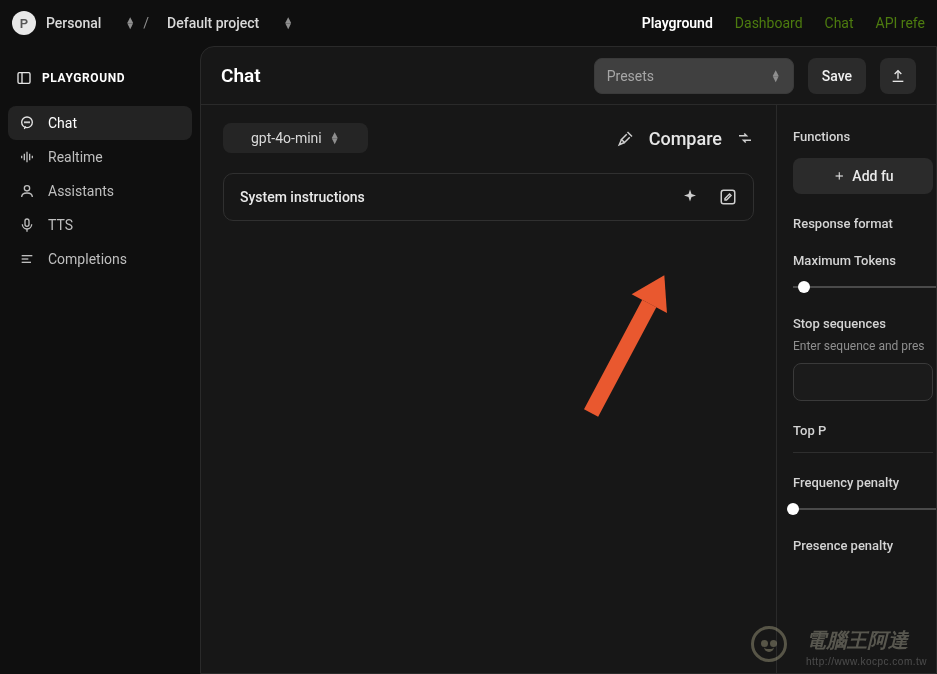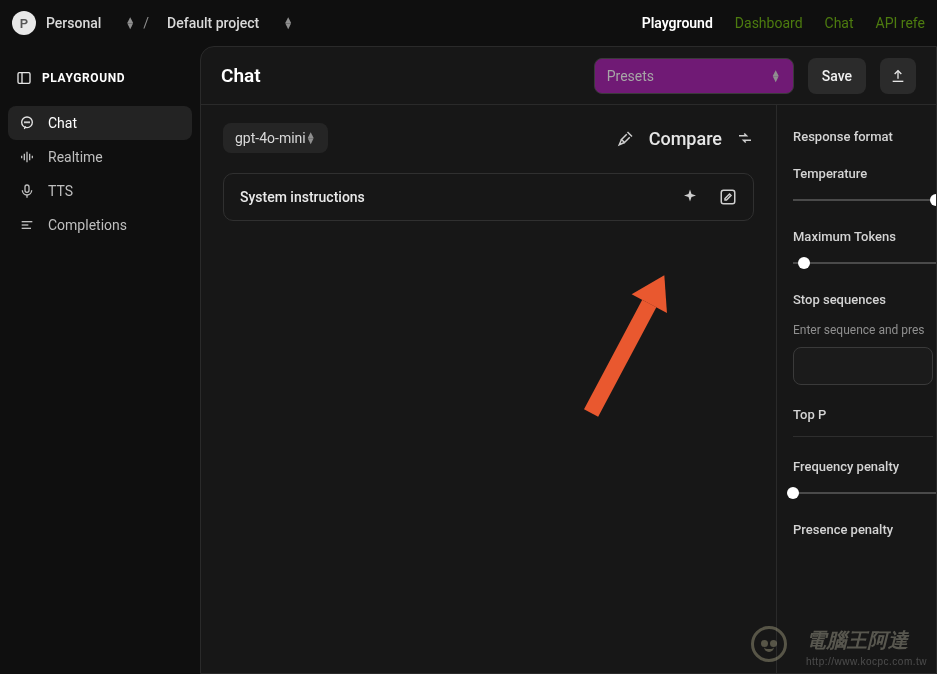--- a/index.html
+++ b/index.html
@@ -57,21 +57,21 @@
   }
 
   
   .mainhead {
     height: 58px; display:flex; align-items:center; padding: 0 20px; gap: 14px;
     border-bottom: 1px solid #2a2a2a;
   }
   .mainhead h1 { font-size: 19px; font-weight: 600; color: #fff; }
   .mainhead .spacer { flex: 1; }
   .presets {
-    background: #701a75; border: 1px solid #3a3a3a; border-radius: 8px;
+    background: #404040; border: 1px solid #3a3a3a; border-radius: 8px;
     height: 36px; min-width: 200px; display:flex; align-items:center; justify-content:space-between;
     padding: 0 12px; color: #a6a6a6; cursor:pointer;
   }
   .presets .updn { color:#8f8f8f; font-size:10px; line-height:6px; display:flex; flex-direction:column; }
   .btn {
     background: #2b2b2b; border-radius: 8px; height:36px; padding:0 14px;
     display:flex; align-items:center; color:#f0f0f0; font-weight:500; cursor:pointer;
   }
   .iconbtn {
     background:#2b2b2b; border-radius:8px; width:36px; height:36px;
@@ -81,43 +81,43 @@
   
   .content { position:absolute; left:0; top:58px; right:0; bottom:0; display:flex; }
   .center { flex:1; padding:18px 22px; position:relative; }
   .right {
     width:160px; min-width:160px; border-left:1px solid #2a2a2a;
     padding:20px 0 20px 16px; overflow:hidden;
   }
 
   
   .modelchip {
-    display:inline-flex; align-items:center; background:#252525;
-    padding:7px 12px; border-radius:8px; color:#d9d9d9; cursor:pointer; font-size:14px;
+    display:inline-flex; align-items:center; gap:8px; background:#252525;
+    padding:7px 28px; border-radius:8px; color:#d9d9d9; cursor:pointer; font-size:14px;
   }
   .modelchip .updn { color:#8f8f8f; font-size:10px; line-height:6px; display:flex; flex-direction:column; }
 
   
   .center-top { display:flex; align-items:center; gap:14px; }
   .center-top .fill { flex:1; }
   .ghosticon { color:#cfcfcf; cursor:pointer; }
   .compare-label { color:#e6e6e6; font-weight:500; font-size:18px; }
 
   
   .sysbar {
     margin-top:20px; border:1px solid #303030; border-radius:10px;
     height:48px; display:flex; align-items:center; padding:0 16px; gap:20px;
   }
   .sysbar .label { color:#eaeaea; font-weight:500; font-size:14px; }
   .sysbar .fill { flex:1; }
   .sysicon { color:#cfcfcf; cursor:pointer; display:flex; }
 
   
   .rlabel { color:#d4d4d4; font-size:13px; font-weight:500; margin-top:4px; }
-  .rsublabel { color:#8f8f8f; font-size:12px; margin-top:16px; }
+  .rsublabel { color:#8f8f8f; font-size:12px; margin-top:8px; }
   .addfn {
     margin-top:14px; background:#2b2b2b; border-radius:8px;
     height:36px; display:flex; align-items:center; justify-content:center; gap:6px;
     color:#eaeaea; font-weight:500; cursor:pointer; width:140px;
   }
   .group { margin-bottom:22px; }
   .slider {
     position:relative; margin-top:12px; height:14px;
   }
   .slider .track {
@@ -235,20 +235,29 @@
           <line x1="4" y1="10" x2="4" y2="14"></line>
           <line x1="8" y1="7" x2="8" y2="17"></line>
           <line x1="12" y1="4" x2="12" y2="20"></line>
           <line x1="16" y1="7" x2="16" y2="17"></line>
           <line x1="20" y1="10" x2="20" y2="14"></line>
         </svg>
     </span>
     <span>Realtime</span>
   </div>
 
+  <div class="side-item">
+    <span class="ic">
+      <svg width="16" height="16" viewBox="0 0 24 24" fill="none" stroke="#bfbfbf" stroke-width="2">
+          <circle cx="12" cy="8" r="4"></circle>
+          <path d="M4 21c0-4 4-6 8-6s8 2 8 6"></path>
+        </svg>
+    </span>
+    <span>Assistants</span>
+  </div>
 
   <div class="side-item">
     <span class="ic">
       <svg width="16" height="16" viewBox="0 0 24 24" fill="none" stroke="#bfbfbf" stroke-width="2">
           <rect x="9" y="3" width="6" height="11" rx="3"></rect>
           <path d="M5 11a7 7 0 0 0 14 0"></path>
           <line x1="12" y1="18" x2="12" y2="22"></line>
         </svg>
     </span>
     <span>TTS</span>
@@ -339,32 +348,32 @@
 
       <div class="arrow">
         <div class="head"></div>
         <div class="shaft"></div>
       </div>
 
     </div>
 
     <div class="right">
 
+      <div class="group">
+        <div class="rlabel">Functions</div>
+        <div class="addfn">
+          <span>＋</span>
+          <span>Add fu</span>
+        </div>
+      </div>
 
       <div class="group">
         <div class="rlabel">Response format</div>
       </div>
 
-      <div class="group">
-        <div class="rlabel">Temperature</div>
-        <div class="slider">
-          <div class="track"></div>
-          <div class="thumb" style="left:100%"></div>
-        </div>
-      </div>
 
       <div class="group">
         <div class="rlabel">Maximum Tokens</div>
         <div class="slider">
           <div class="track"></div>
           <div class="thumb" style="left:8%"></div>
         </div>
       </div>
 
       <div class="group">

